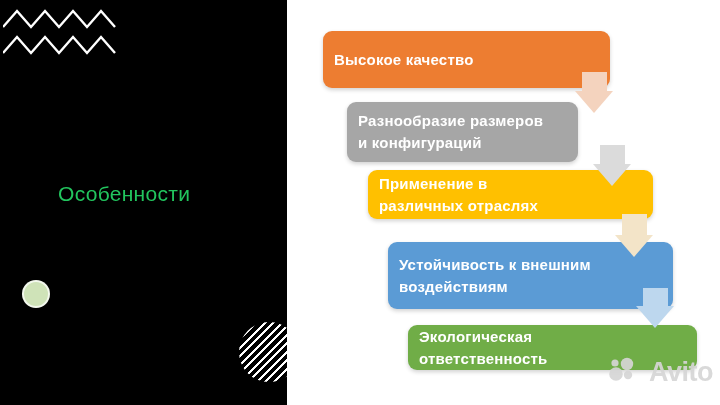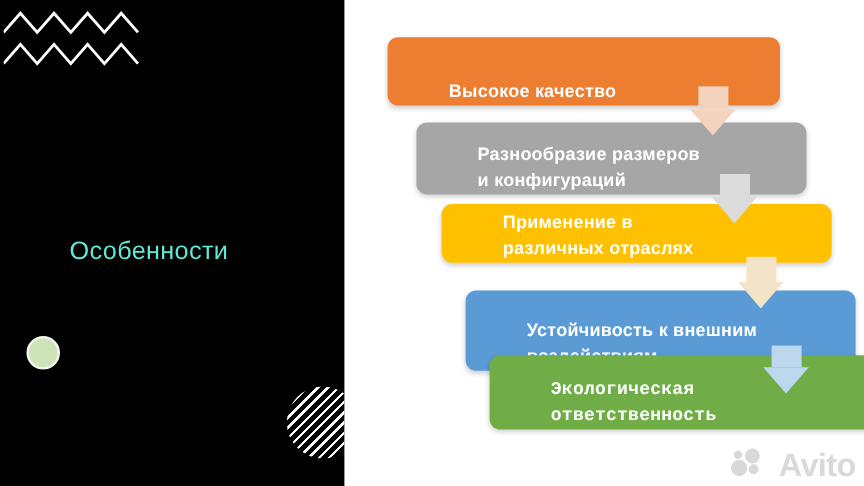--- a/index.html
+++ b/index.html
@@ -11,69 +11,67 @@
   .slide{position:absolute;inset:0;}
 
   
   .left-panel{
     position:absolute;left:0;top:0;width:287px;height:405px;
     background:#000;overflow:hidden;
   }
   .zigzag-svg{position:absolute;left:3px;top:6px;}
   .slide-title{
     position:absolute;left:58px;top:182px;
-    color:#5eead4;font-size:21px;font-weight:400;letter-spacing:.3px;
+    color:#22c55e;font-size:21px;font-weight:400;letter-spacing:.3px;
     white-space:nowrap;
-    margin-top:16px;
   }
   .green-dot{
     position:absolute;left:22px;top:280px;width:24px;height:24px;
     border-radius:50%;background:#cfe3b8;
     border:2px solid rgba(255,255,255,.75);
   }
   .striped-circle{
     position:absolute;left:239px;top:322px;width:60px;height:60px;
     border-radius:50%;
     background:repeating-linear-gradient(135deg,#ffffff 0 2px,transparent 2px 6px);
   }
 
   
   .step{
     position:absolute;border-radius:9px;z-index:1;
-    display:flex;align-items:flex-end;
+    display:flex;align-items:center;
     box-shadow:0 2px 4px rgba(0,0,0,.18);
-    padding-left:40px;
   }
   .step-label{
     padding-left:11px;padding-right:8px;
     color:#fff;font-weight:bold;font-size:15px;line-height:22px;
     white-space:pre-line;letter-spacing:.2px;
   }
   .step1{left:323px;top:31px; width:287px;height:57px;}
-  .step2{left:347px;top:102px;width:285px;height:60px;}
+  .step2{left:347px;top:102px;width:231px;height:60px;}
   .step3{left:368px;top:170px;width:285px;height:49px;}
   .step4{left:388px;top:242px;width:285px;height:67px;}
-  .step5{left:408px;top:296px;width:289px;height:62px;font-family:Liberation Mono, monospace;}
+  .step5{left:408px;top:325px;width:289px;height:45px;}
 
   .arrow{position:absolute;width:38px;z-index:2;}
   .arrow .shaft{width:25px;margin:0 auto;}
   .arrow .head{
     width:0;height:0;margin:0 auto;
     border-left:19px solid transparent;
     border-right:19px solid transparent;
     border-top:22px solid transparent; 
   }
   .arrow1{left:575px;top:72px;}  .arrow1 .shaft{height:19px;}
   .arrow2{left:593px;top:145px;} .arrow2 .shaft{height:19px;}
   .arrow3{left:615px;top:214px;} .arrow3 .shaft{height:21px;}
   .arrow4{left:636px;top:288px;} .arrow4 .shaft{height:18px;}
 
   
   .watermark{
-    position:absolute;right:7px;bottom:7px;z-index:3;
+    position:absolute;right:7px;bottom:23px;z-index:3;
     display:flex;align-items:flex-end;gap:14px;opacity:.92;
   }
   .watermark-text{
     font-size:27px;font-weight:bold;line-height:20px;
     letter-spacing:-.5px;
   }
 </style>
 </head>
 <body>
 

